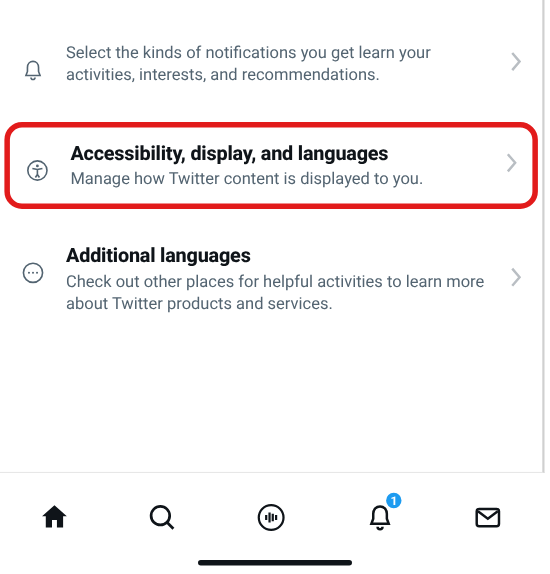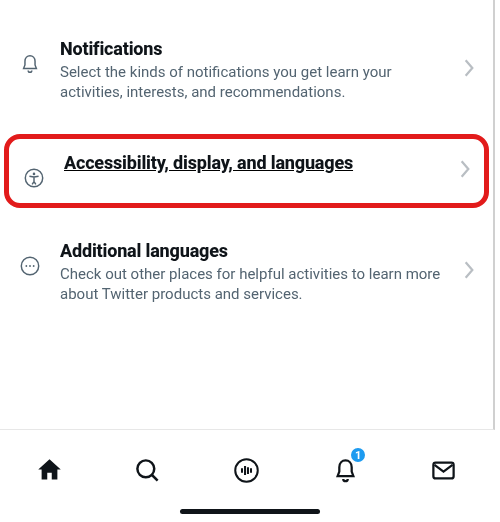--- a/index.html
+++ b/index.html
@@ -54,21 +54,20 @@
       flex: 0 0 14px;
       align-self: center;
       color: #b9bec3;
     }
     .chevron svg { width: 12px; height: 20px; }
     .highlight {
       outline: 5px solid #e21b1b;
       outline-offset: -5px;
       border-radius: 16px;
       margin: 14px 4px 14px 4px;
-      text-decoration: underline;
     }
     .bottom-nav {
       position: absolute;
       bottom: 0; left: 0; right: 7px;
       height: 86px;
       display: flex;
       justify-content: space-around;
       align-items: flex-start;
       padding-top: 14px;
       background: #fff;
@@ -110,40 +109,40 @@
 <div class="content">
 
   <div class="row">
     <span class="row-icon">
       <svg viewBox="0 0 24 24">
           <path d="M12 3c-3 0-5.5 2.3-5.5 6v4L5 17h14l-1.5-4v-4c0-3.7-2.5-6-5.5-6z"></path>
           <path d="M10 19a2 2 0 0 0 4 0"></path>
         </svg>
     </span>
     <div class="row-body">
-      <div class="row-title">Notifications</div>
       <div class="row-desc">Select the kinds of notifications you get learn your activities, interests, and recommendations.</div>
     </div>
     <span class="chevron">
       <svg viewBox="0 0 10 18" fill="none" stroke="currentColor" stroke-width="2">
           <path d="M2 2l6 7-6 7"></path>
         </svg>
     </span>
   </div>
 
   <div class="row highlight">
     <span class="row-icon">
       <svg viewBox="0 0 24 24">
           <circle cx="12" cy="12" r="9.5"></circle>
           <circle cx="12" cy="7.5" r="1.4" fill="#536471" stroke="none"></circle>
           <path d="M7 10l5 1 5-1M12 11v5M10 19l2-3 2 3" stroke-width="1.6"></path>
         </svg>
     </span>
     <div class="row-body">
       <div class="row-title">Accessibility, display, and languages</div>
+      <div class="row-desc">Manage how Twitter content is displayed to you.</div>
     </div>
     <span class="chevron">
       <svg viewBox="0 0 10 18" fill="none" stroke="currentColor" stroke-width="2">
           <path d="M2 2l6 7-6 7"></path>
         </svg>
     </span>
   </div>
 
   <div class="row">
     <span class="row-icon">

